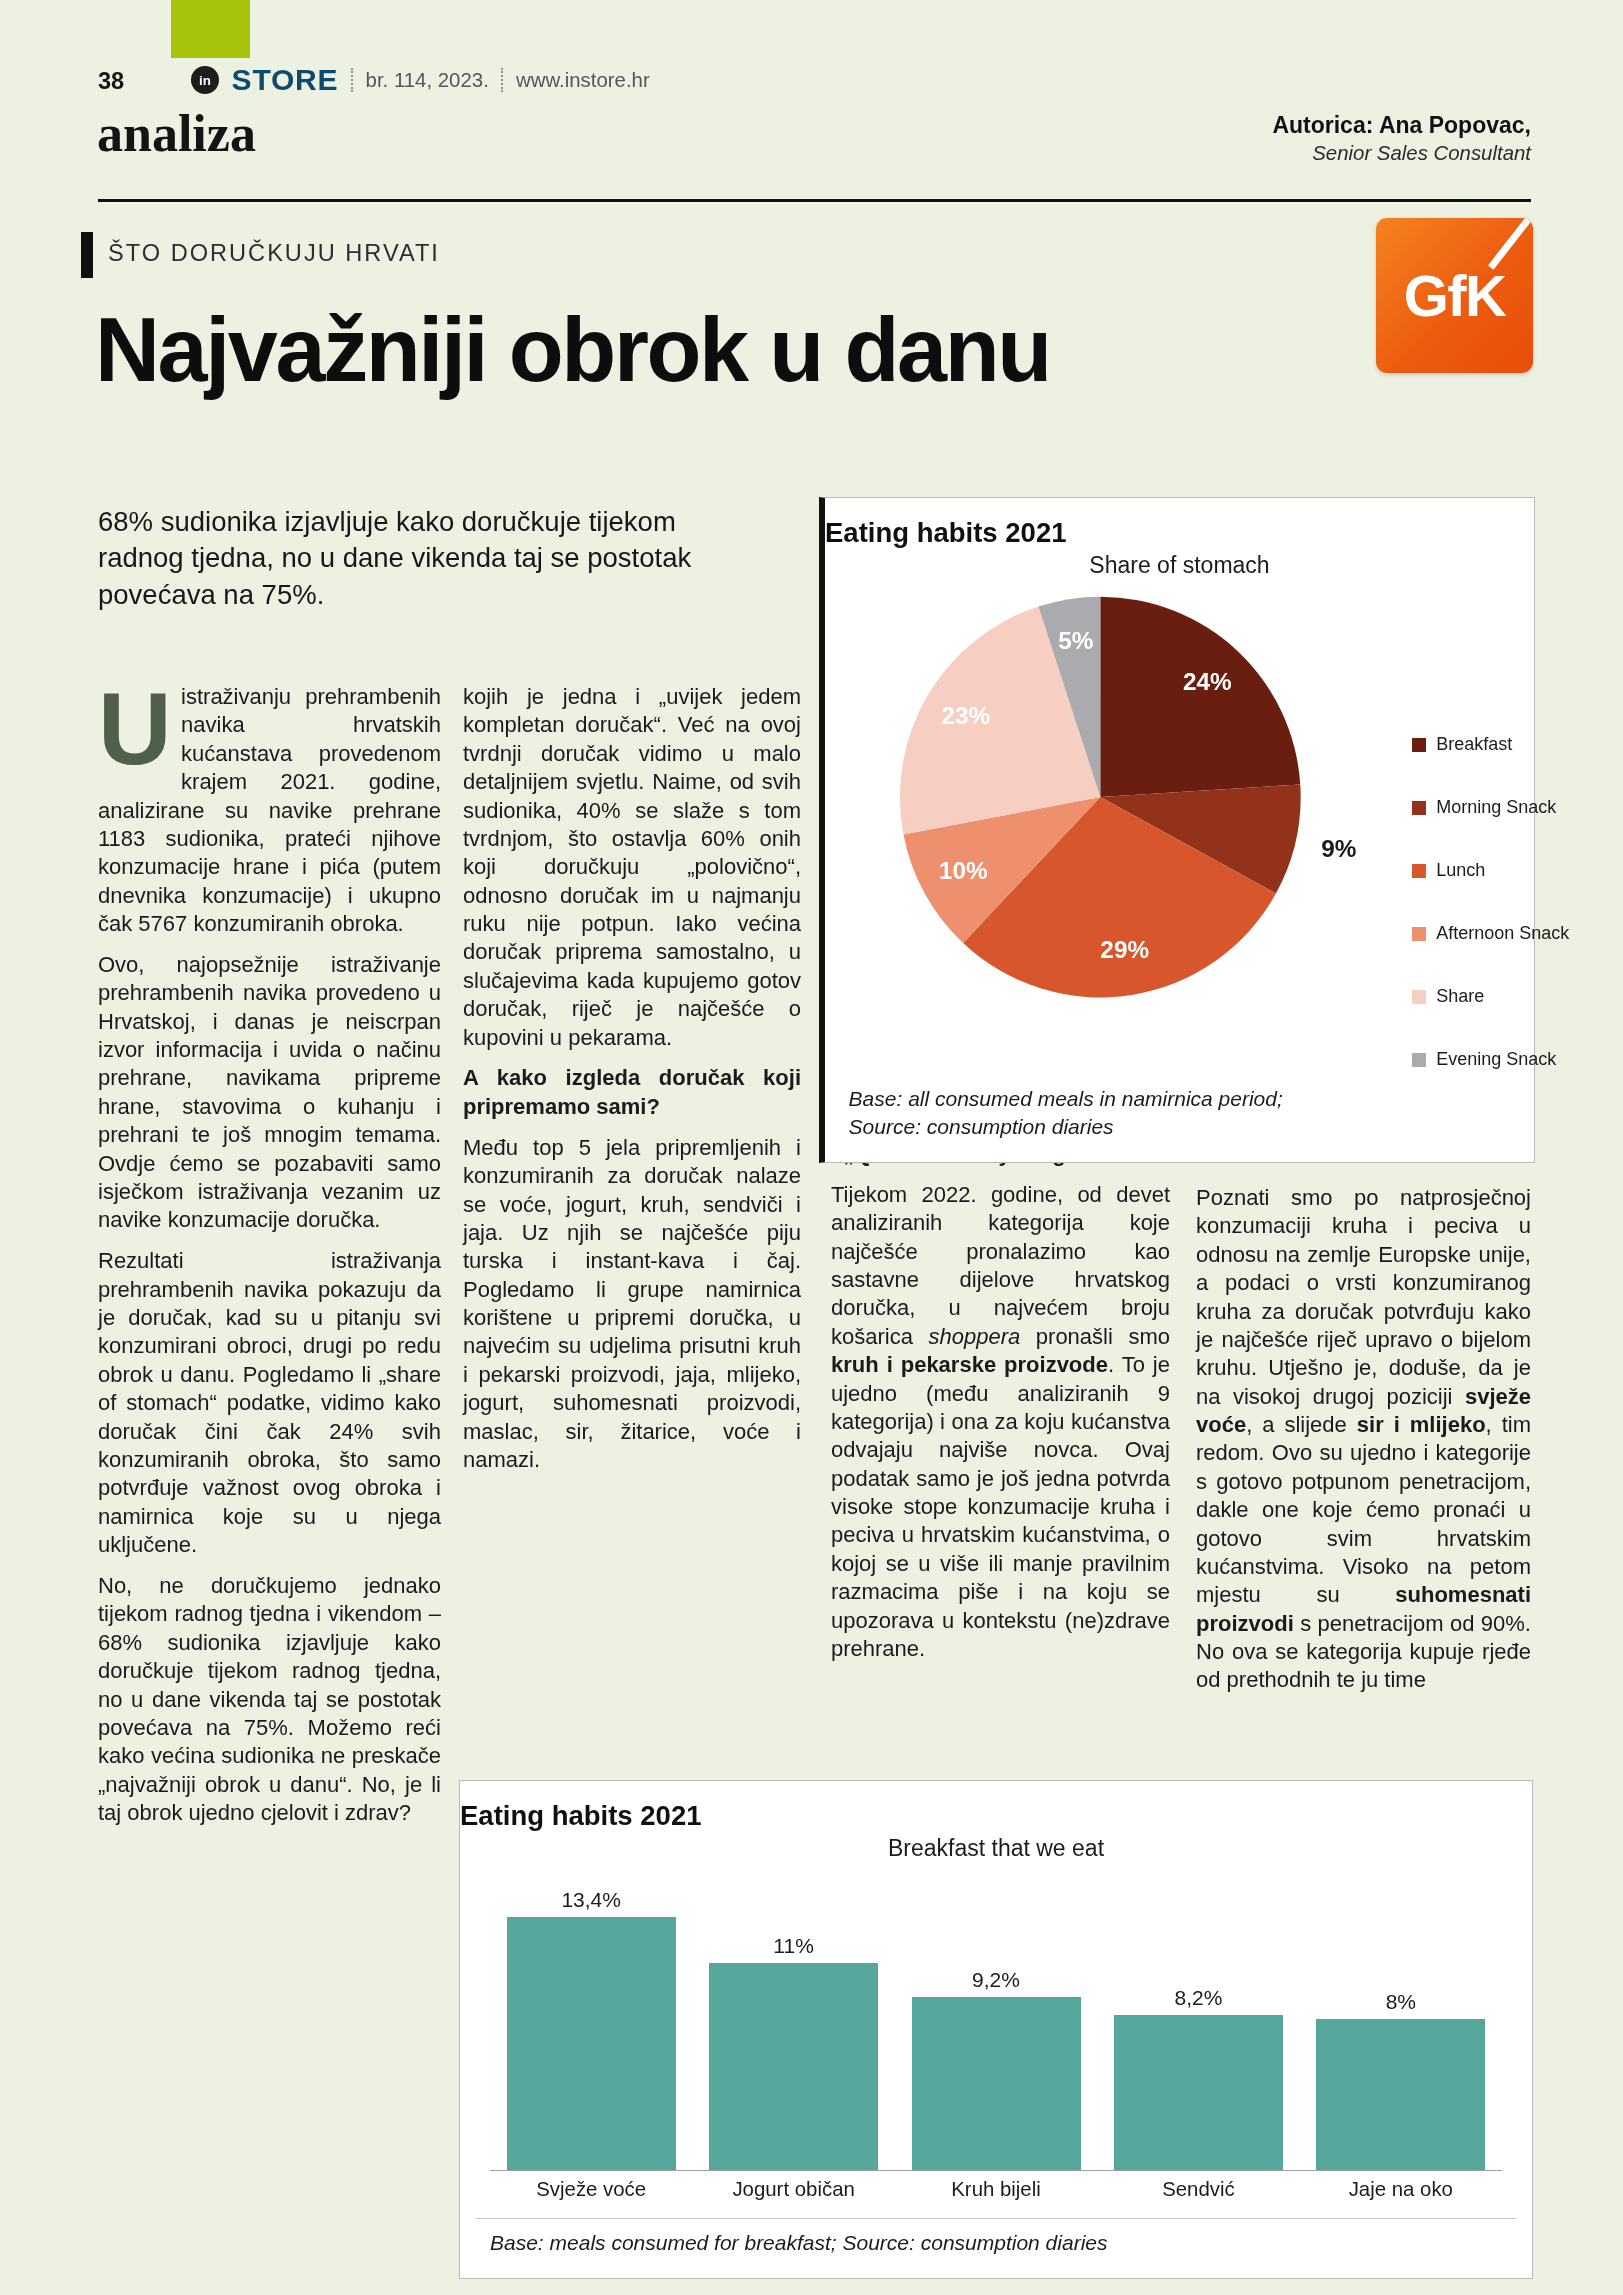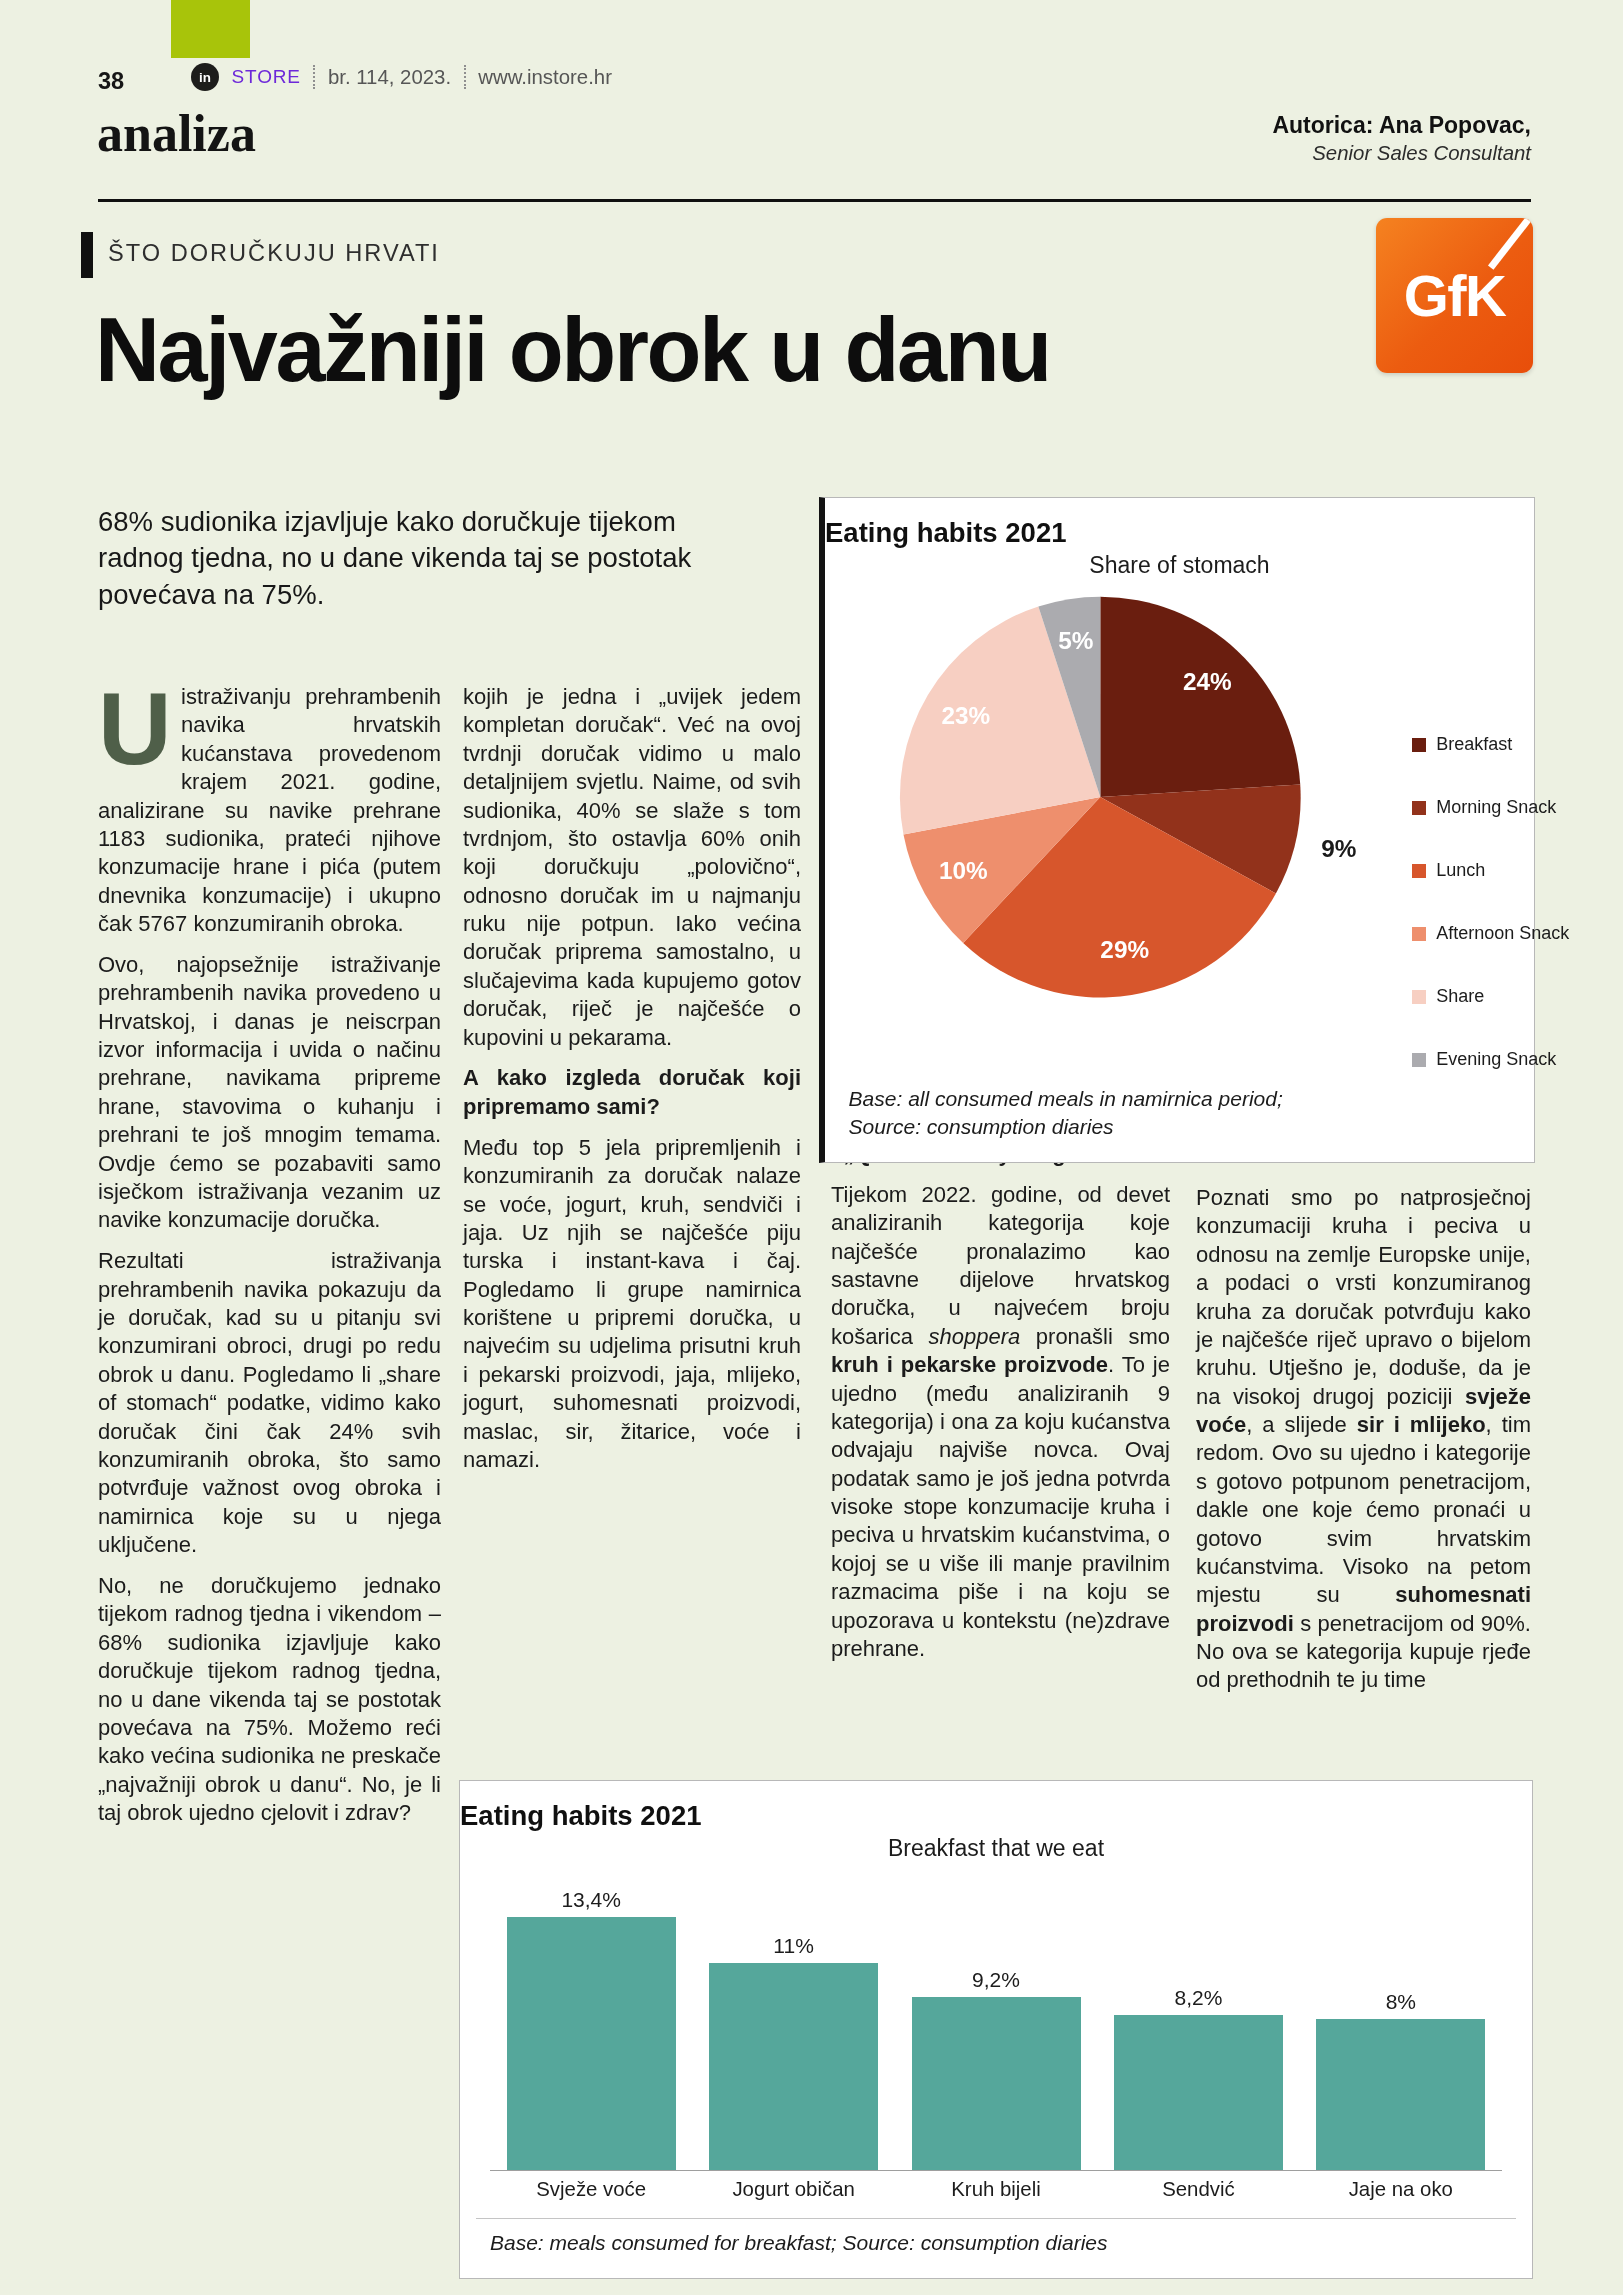--- a/index.html
+++ b/index.html
@@ -12,21 +12,21 @@
     color:#1b1b1b;
   }
   .abs { position:absolute; }
 
   
   #page-num { left:98px; top:68px; font-size:23.6px; font-weight:700; color:#161616; }
   #green-block { left:171px; top:0; width:79px; height:58px; background:#a8c40a; }
   #logo-row { left:191px; top:63px; display:flex; align-items:center; gap:12.6px; }
   #logo-circle { width:28px; height:28px; border-radius:50%; background:#1d1d1b; color:#fff;
     display:flex; align-items:center; justify-content:center; font-size:13.4px; font-weight:700; }
-  #logo-brand { font-size:19px; font-weight:400; color:#6d28d9; letter-spacing:0.8px; }
+  #logo-brand { font-size:30px; font-weight:700; color:#0c4a6e; letter-spacing:0.8px; }
   .logo-sep { height:23.6px; border-left:2.4px dotted #8f8f8f; }
   .logo-meta { font-size:20.4px; color:#565656; }
   #section-title { left:97px; top:104px; font-family:"Liberation Serif", serif;
     font-size:52px; font-weight:700; color:#141414; }
   #author-block { right:92px; top:112px; text-align:right; }
   #author-name { font-size:23px; font-weight:700; color:#111; }
   #author-title { font-size:20.4px; color:#2c2c2c; margin-top:3.1px;font-style:italic; }
   #header-rule { left:98px; top:199px; width:1433px; height:3.1px; background:#101010; }
 
   

